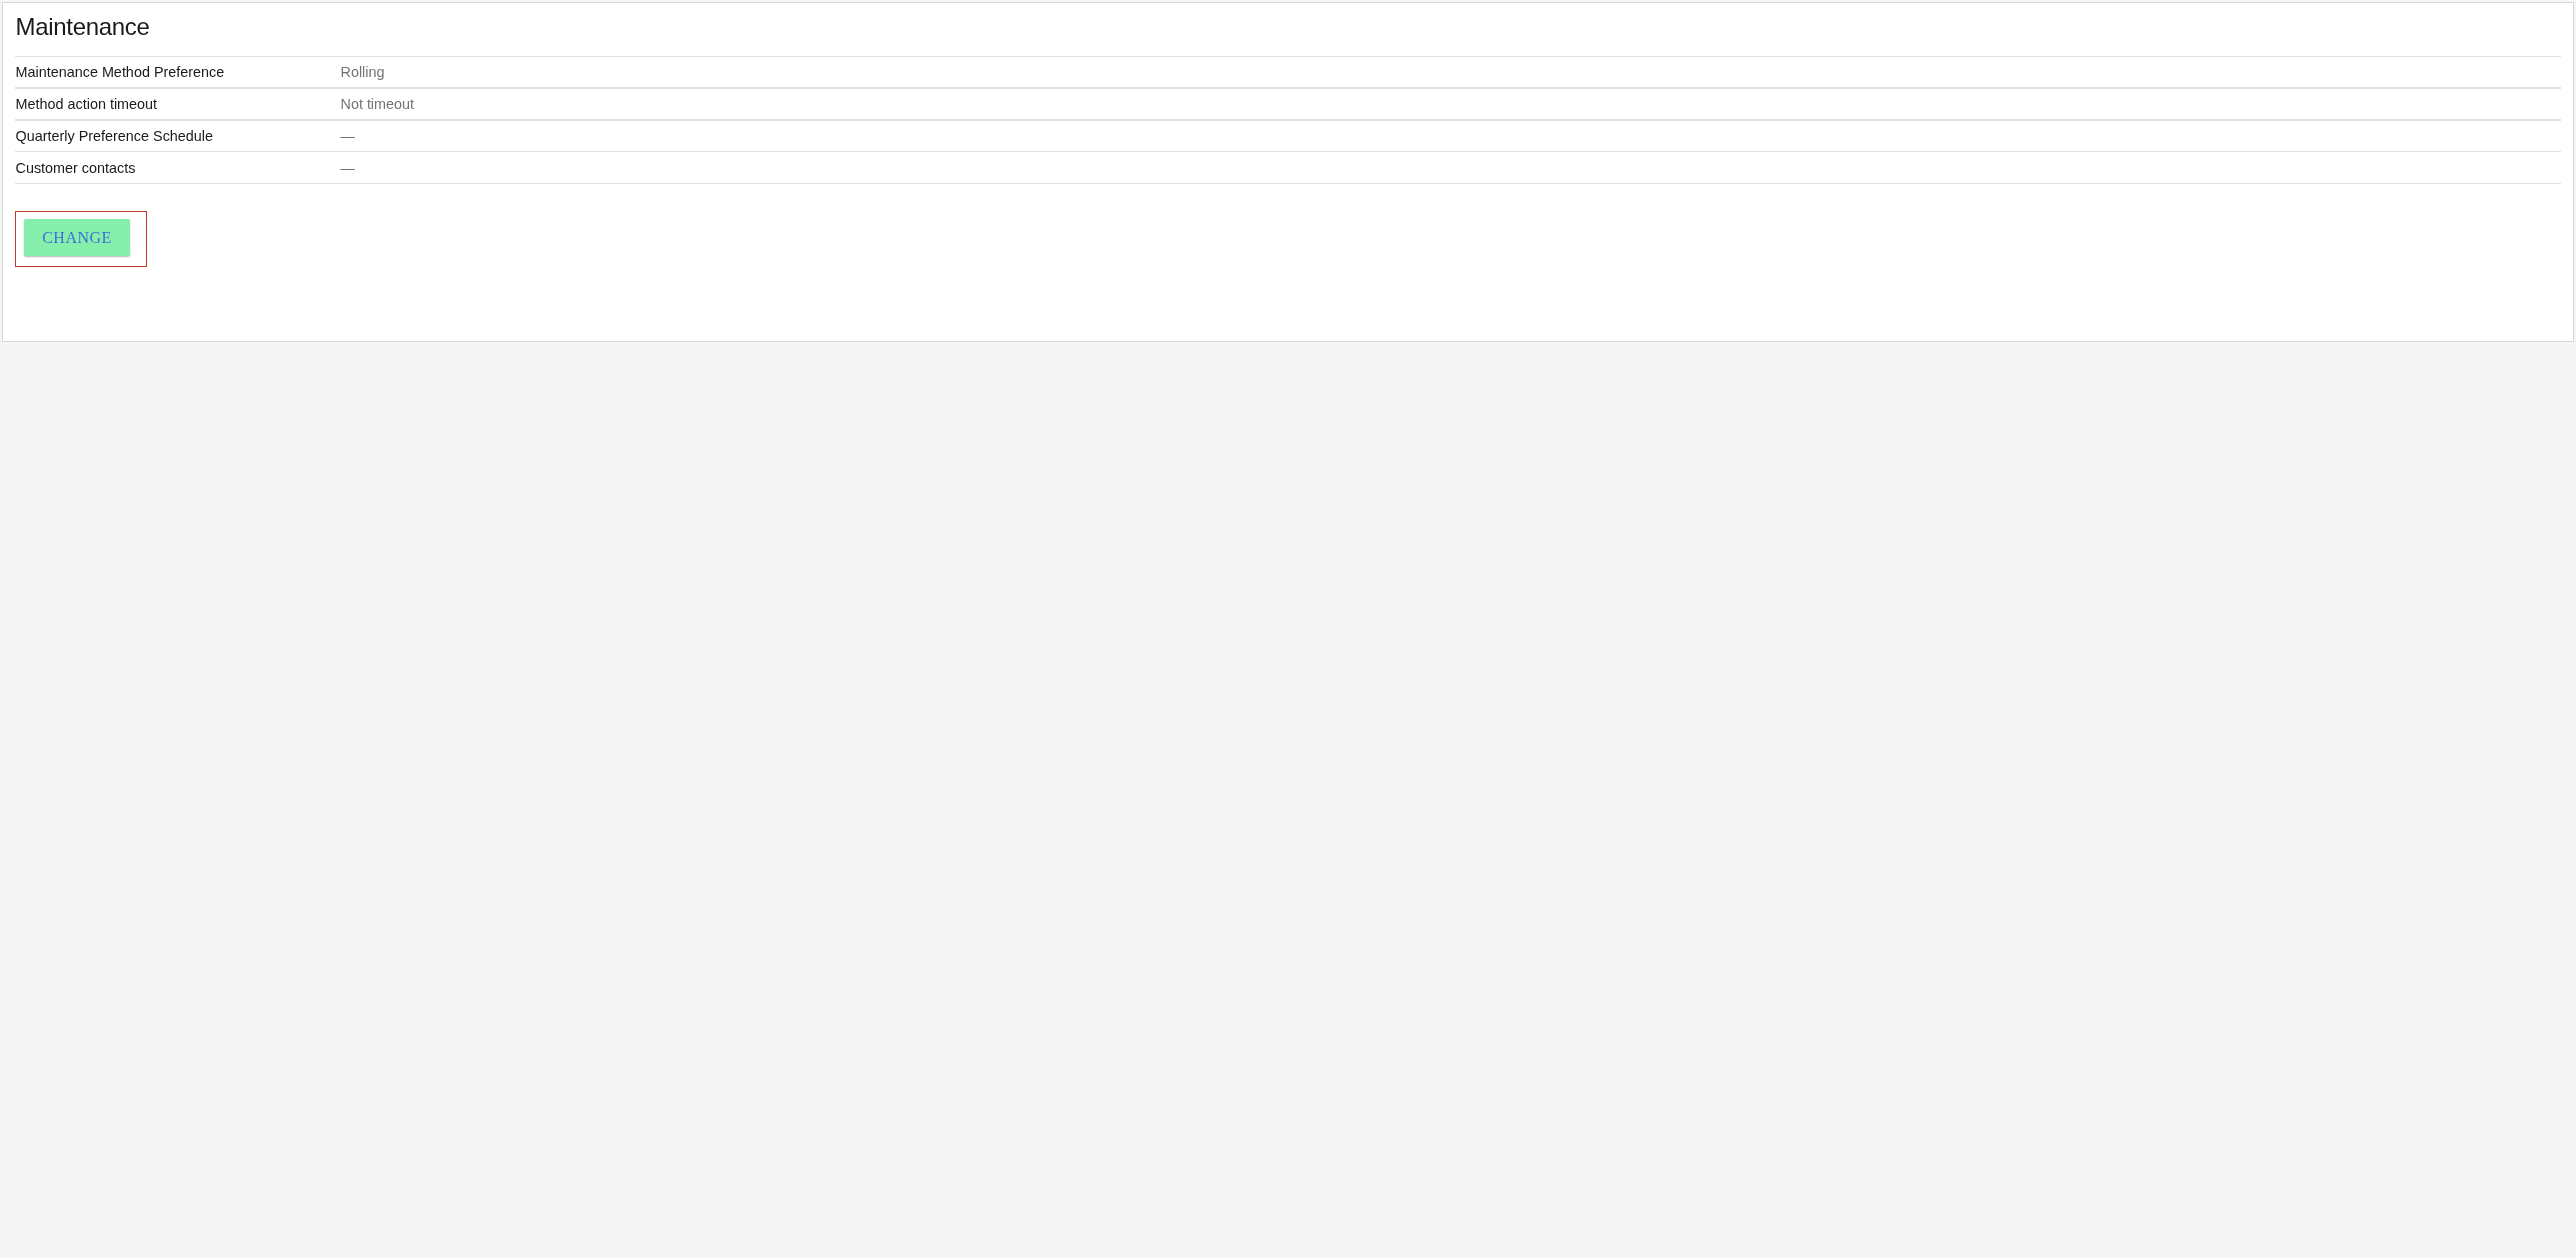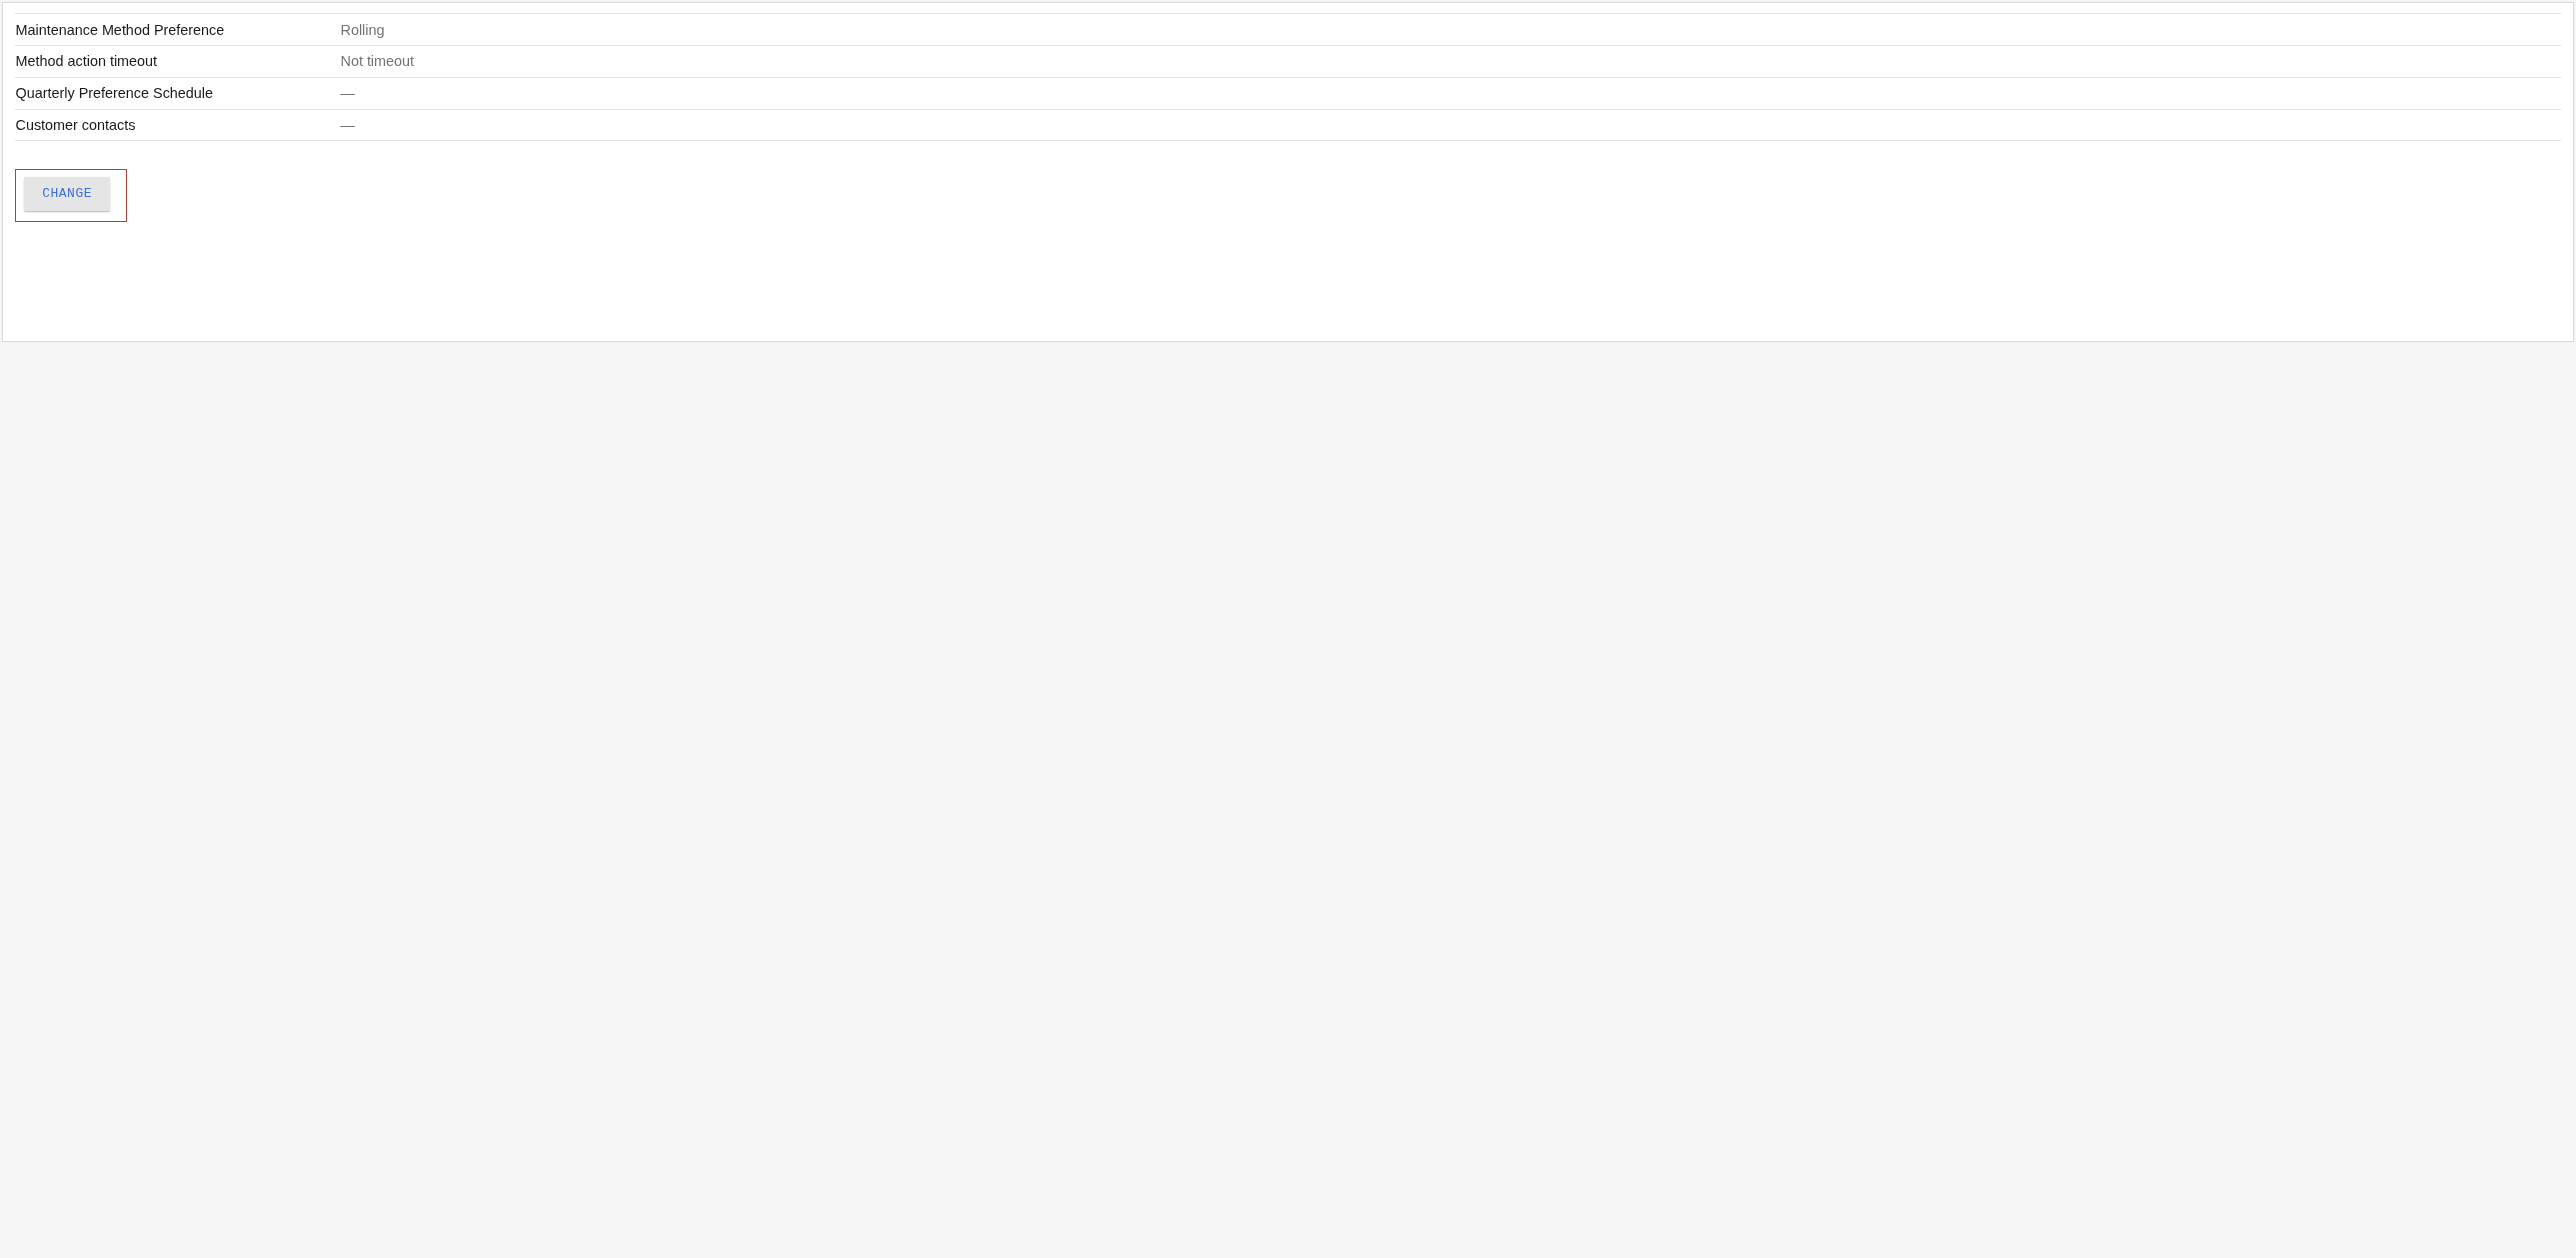--- a/index.html
+++ b/index.html
@@ -48,37 +48,38 @@
       color: #737373;
     }
     .button-wrap {
       margin-top: 28px;
       display: inline-block;
       border: 1.5px solid #c0392b;
       padding: 7.2px 15.5px 10.3px 7.2px;
     }
     .change-button {
       display: inline-block;
-      background: #e5e5e5;
+      background: #86efac;
       border: none;
       border-radius: 2.1px;
       box-shadow: 0 1px 2.1px rgba(0,0,0,0.18), 0 0.5px 1px rgba(0,0,0,0.12);
       padding: 9.3px 18.5px;
-      font-size: 13px;
+      font-size: 16px;
       font-weight: 500;
       letter-spacing: 0.5px;
       color: #3b6fd8;
       cursor: pointer;
-      font-family: Liberation Mono, monospace;
+      font-family: Liberation Serif, serif;
     }
   </style>
 </head>
 <body>
 
 <div class="panel">
+  <h1 class="title">Maintenance</h1>
 
   <div class="rows">
     <div class="row">
       <div class="row-label">Maintenance Method Preference</div>
       <div class="row-value">Rolling</div>
     </div>
     <div class="row">
       <div class="row-label">Method action timeout</div>
       <div class="row-value">Not timeout</div>
     </div>

